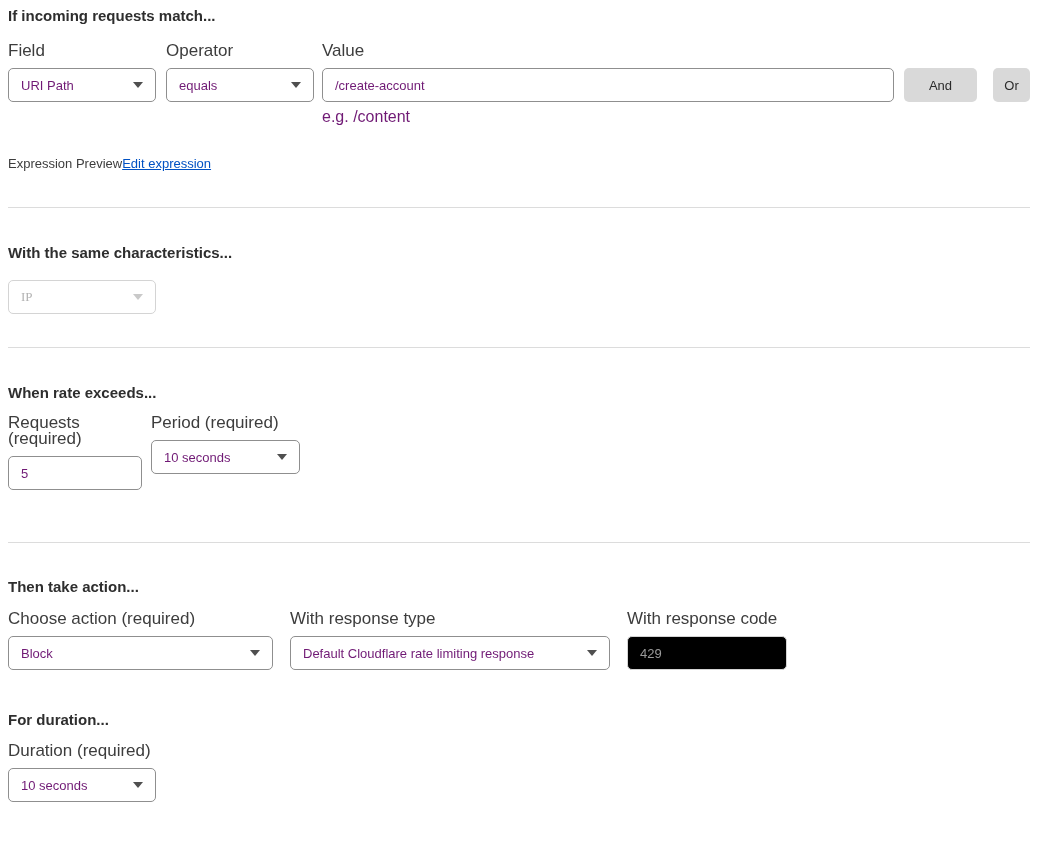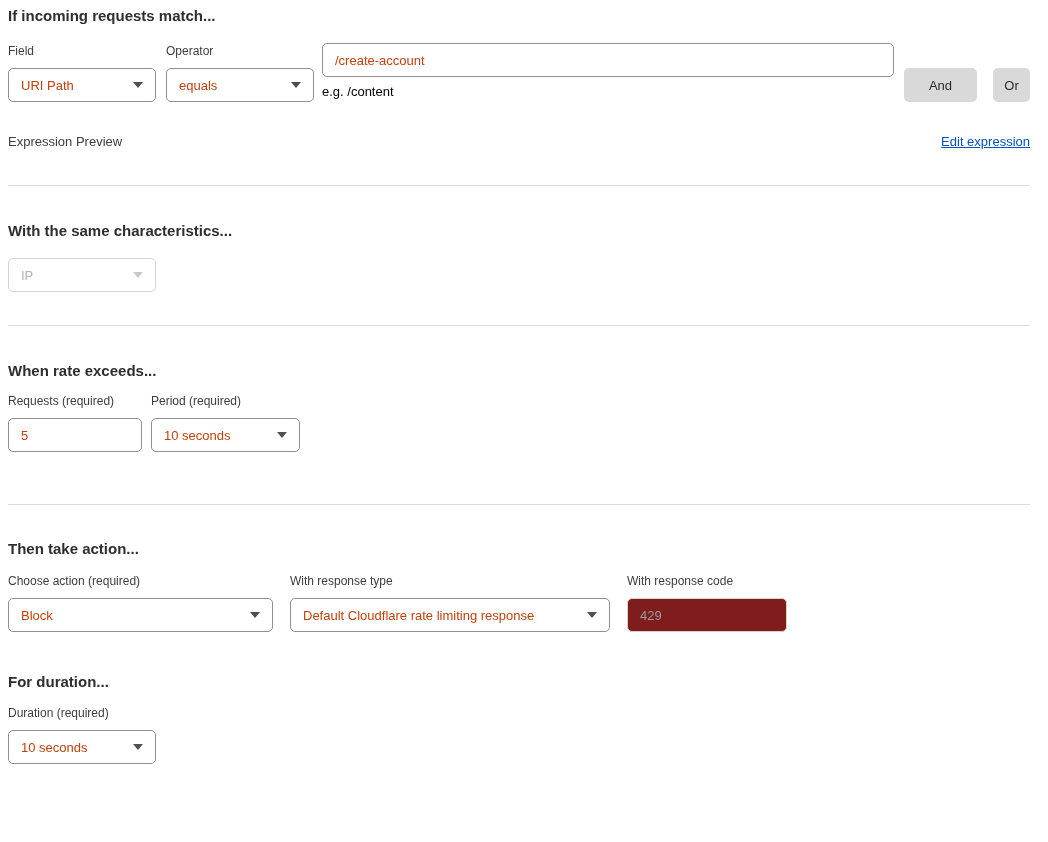--- a/index.html
+++ b/index.html
@@ -7,71 +7,71 @@
   body {
     width:1048px; height:842px; overflow:hidden;
     background:#ffffff;
     font-family:"Liberation Sans", sans-serif;
     color:#2b2b2b;
   }
   .page { padding:7px 18px 0 8px; width:1048px; }
 
   .section-title { font-size:15px; font-weight:700; color:#2e2e2e; line-height:17px; }
 
-  .field-label { display:block; font-size:12px; color:#3d3d3d; line-height:16px; margin-bottom:9px; }
+  .field-label { display:block; font-size:17px; color:#3d3d3d; line-height:16px; margin-bottom:9px; }
 
   .control {
     height:34px; border:1px solid #8f8f8f; border-radius:5px;
-    font-size:13px; color:#c2410c; background:#ffffff; width:100%;
+    font-size:13px; color:#701a75; background:#ffffff; width:100%;
   }
   .select {
     display:flex; align-items:center; justify-content:space-between;
     padding:0 12px; cursor:pointer;
   }
   .caret {
     width:0; height:0; flex:0 0 auto; margin-left:8px;
     border-left:5px solid transparent; border-right:5px solid transparent;
     border-top:6px solid #4f4f4f;
   }
   .select.disabled { border-color:#d4d4d4; color:#b3b3b3; cursor:default; }
   .select.disabled .caret { border-top-color:#c9c9c9; }
 
   input.control { padding:0 12px; font-family:inherit; outline:none; }
-  input.control[disabled] { background:#7f1d1d; border-color:#d4d4d4; color:#9a9a9a; }
+  input.control[disabled] { background:#000000; border-color:#d4d4d4; color:#9a9a9a; }
 
   .row { display:flex; align-items:flex-start; }
   .match-row { margin-top:19px; }
   .col-field { width:148px; flex:0 0 auto; }
   .col-op { width:148px; flex:0 0 auto; margin-left:10px; }
   .col-value { flex:1 1 auto; margin-left:8px; }
   .btn-wrap { flex:0 0 auto; margin-top:25px; display:flex; }
   .btn {
     height:34px; background:#d9d9d9; border:none; border-radius:5px;
     font-size:13px; color:#2b2b2b; font-family:inherit; cursor:pointer;
   }
   .btn-and { width:73px; margin-left:10px; }
   .btn-or  { width:37px; margin-left:16px; }
-  .hint { font-size:13px; color:#000000; margin-top:7px; line-height:15px; }
+  .hint { font-size:16px; color:#701a75; margin-top:7px; line-height:15px; }
 
-  .expr-head { display:flex; justify-content:space-between; align-items:flex-end; margin-top:32px; }
+  .expr-head { display:flex; align-items:flex-end; margin-top:32px; }
   .expr-label { font-size:13px; color:#3d3d3d; line-height:16px; }
   .expr-link { font-size:13px; color:#0051c3; text-decoration:underline; cursor:pointer; line-height:16px; }
   .code-box {
     margin-top:11px; background:#f2f2f2; border-radius:4px; height:51px;
     display:flex; align-items:center; padding:0 16px;
   }
   .code { font-family:"DejaVu Sans Mono", monospace; font-size:16px; color:#4a4a4a; white-space:pre; }
 
   .divider { border:none; border-top:1px solid #dcdcdc; margin:0; }
   .divider-1 { margin-top:35px; }
   .divider-2 { margin-top:33px; }
   .divider-3 { margin-top:52px; }
 
   .title-chars { margin-top:36px; }
-  .char-select-wrap { width:148px; margin-top:19px; }
+  .char-select-wrap { width:148px; margin-top:19px;font-family:Liberation Serif, serif; }
 
   .title-rate { margin-top:36px; }
   .rate-row { margin-top:14px; }
   .col-requests { width:134px; flex:0 0 auto; }
   .col-period { width:149px; flex:0 0 auto; margin-left:9px; }
 
   .title-action { margin-top:35px; }
   .action-row { margin-top:16px; }
   .col-action { width:265px; flex:0 0 auto; }
   .col-rtype { width:320px; flex:0 0 auto; margin-left:17px; }
@@ -97,20 +97,21 @@
       </div>
     </div>
     <div class="col-op">
       <span class="field-label">Operator</span>
       <div class="control select">
         <span>equals</span>
         <span class="caret"></span>
       </div>
     </div>
     <div class="col-value">
+      <span class="field-label">Value</span>
       <input type="text" class="control" value="/create-account" style="">
       <div class="hint">e.g. /content</div>
     </div>
     <div class="btn-wrap">
       <button class="btn btn-and">And</button>
       <button class="btn btn-or">Or</button>
     </div>
   </div>
 
   <div class="expr-head">

